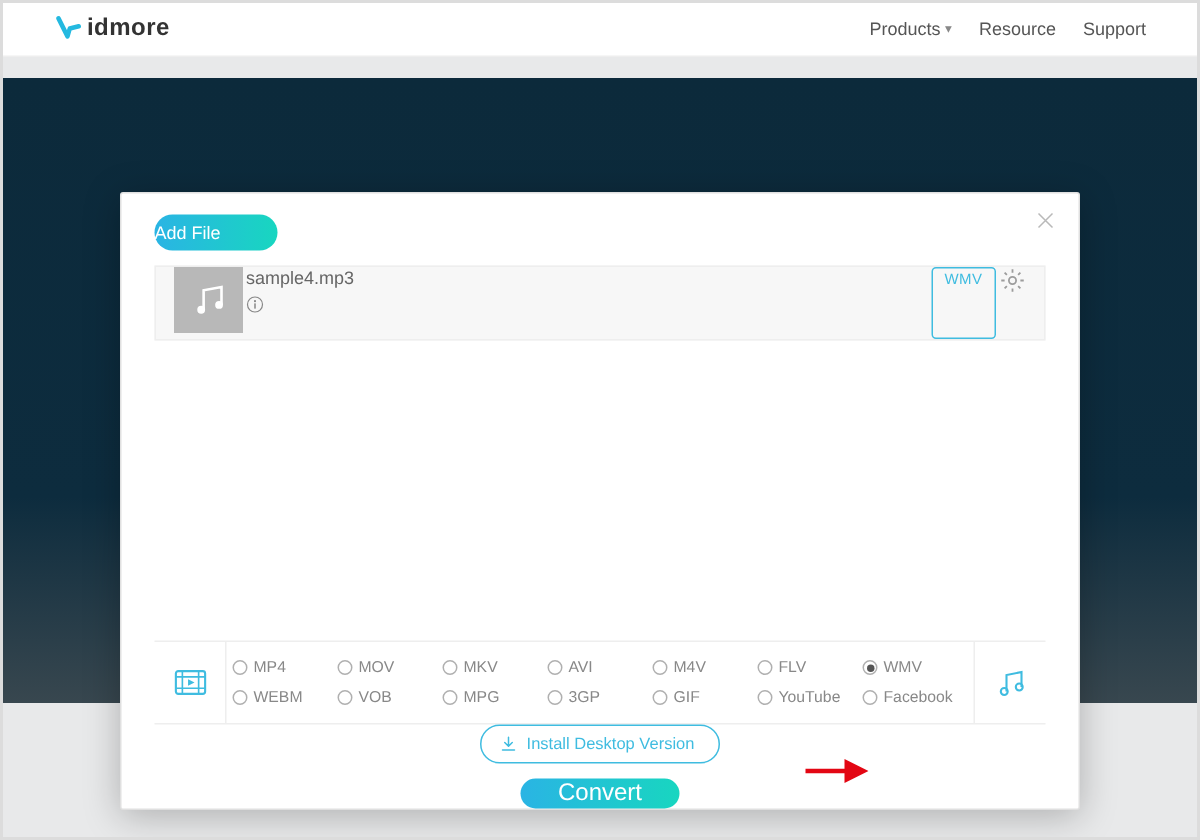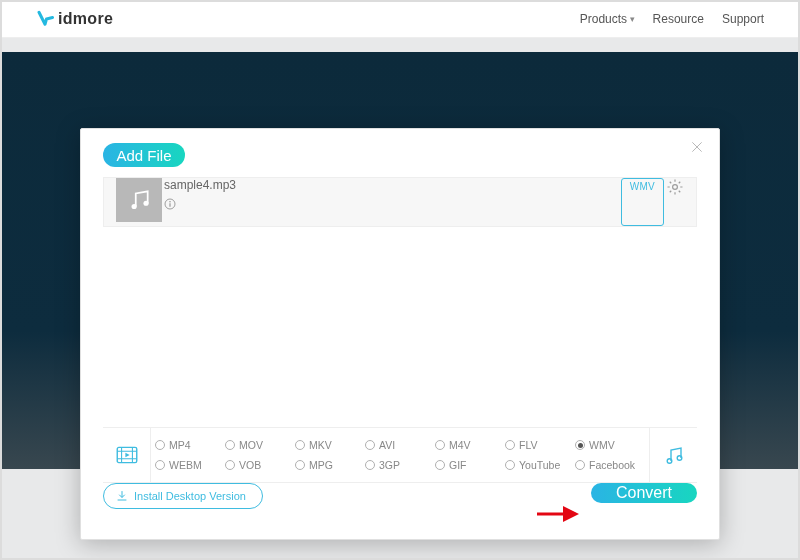--- a/index.html
+++ b/index.html
@@ -22,42 +22,42 @@
   .hero { position:absolute; top:52px; left:0; right:0; bottom:0; background:linear-gradient(180deg,#0c2a3b 0%, #0d2c3e 55%, #38474f 82%, #e8e9ea 82%, #e8e9ea 100%); display:flex; justify-content:center; padding-top:32px; z-index:0;}
   .hero-title { color:#4aa3c2; font-size:30px; font-weight:500; display:flex; align-items:center; gap:10px; }
   .hero-play { width:26px; height:26px; border:2px solid #4aa3c2; border-radius:50%; display:flex; align-items:center; justify-content:center;}
   .hero-play::after { content:""; border-left:8px solid #4aa3c2; border-top:5px solid transparent; border-bottom:5px solid transparent; margin-left:2px; }
 
   
   .modal { position:absolute; top:128px; left:80px; width:640px; height:412px; background:#fff; border:1px solid #e0e0e0; border-radius:2px; box-shadow:0 4px 24px rgba(0,0,0,.25); display:flex; flex-direction:column; z-index:10; }
   .modal-close { position:absolute; top:10px; right:14px; cursor:pointer; }
   .modal-close svg { width:16px; height:16px; stroke:#b9b9b9; }
 
-  .add-file-btn { margin:14px 0 10px 22px; width:82px; height:24px; border-radius:14px; background:linear-gradient(90deg,#2ab4e4 0%, #18d6c0 100%); color:#fff; font-size:15px; display:flex; align-items:center; justify-content:center; cursor:pointer; font-weight:500;}
+  .add-file-btn { margin:14px 0 10px 22px; width:82px; height:24px; border-radius:14px; background:linear-gradient(90deg,#2ab4e4 0%, #18d6c0 100%); color:#fff; font-size:12px; display:flex; align-items:center; cursor:pointer; font-weight:500;}
 
   .file-row { margin:0 22px; height:50px; background:#f7f7f7; border:1px solid #eee; display:flex; padding:0 12px; gap:2px; }
   .thumb { width:46px; height:44px; background:#b8b8b8; display:flex; align-items:center; justify-content:center; }
   .file-body { flex:1; }
   .file-name { font-size:12px; color:#666; }
   .file-info-icon { margin-top:4px; }
   .fmt-badge { border:1px solid #3fbce0; color:#3fbce0; font-size:10px; padding:2px 8px; border-radius:3px; cursor:pointer; letter-spacing:.3px;}
   .gear { cursor:pointer; }
 
   .spacer { flex:1; }
 
   .format-panel { border-top:1px solid #eee; border-bottom:1px solid #eee; margin:0 22px; display:flex; align-items:center; }
   .media-tab { width:48px; height:54px; display:flex; align-items:center; justify-content:center; }
   .media-tab.left { border-right:1px solid #eee; }
   .media-tab.right { border-left:1px solid #eee; }
   .fmt-grid { flex:1; padding:8px 4px; display:grid; grid-template-columns:repeat(7,1fr); row-gap:8px; column-gap:0; }
   .fmt-opt { display:flex; align-items:center; gap:4px; font-size:10.5px; color:#888; cursor:pointer; }
   .radio { width:10px; height:10px; border:1px solid #b0b0b0; border-radius:50%; display:inline-flex; align-items:center; justify-content:center; flex-shrink:0;}
   .radio.sel::after { content:""; width:5px; height:5px; background:#555; border-radius:50%; }
 
-  .footer { height:56px; display:flex; align-items:flex-start; padding:0 22px; justify-content:space-between; position:relative;}
+  .footer { height:56px; display:flex; align-items:center; padding:0 22px; justify-content:space-between; position:relative;flex-direction:column;}
   .install-btn { border:1px solid #3fbce0; color:#3fbce0; font-size:11px; height:26px; border-radius:14px; padding:0 16px 0 12px; display:flex; align-items:center; gap:6px; cursor:pointer;}
   .convert-btn { width:106px; height:20px; border-radius:14px; background:linear-gradient(90deg,#2ab4e4 0%, #18d6c0 100%); color:#fff; font-size:16px; display:flex; align-items:center; justify-content:center; cursor:pointer; font-weight:400;}
   .arrow-annot { position:absolute; right:140px; bottom:14px; pointer-events:none; }
 </style>
 </head>
 <body>
 
 <div class="header">
   <div class="logo">
     <svg viewBox="0 0 24 24">

